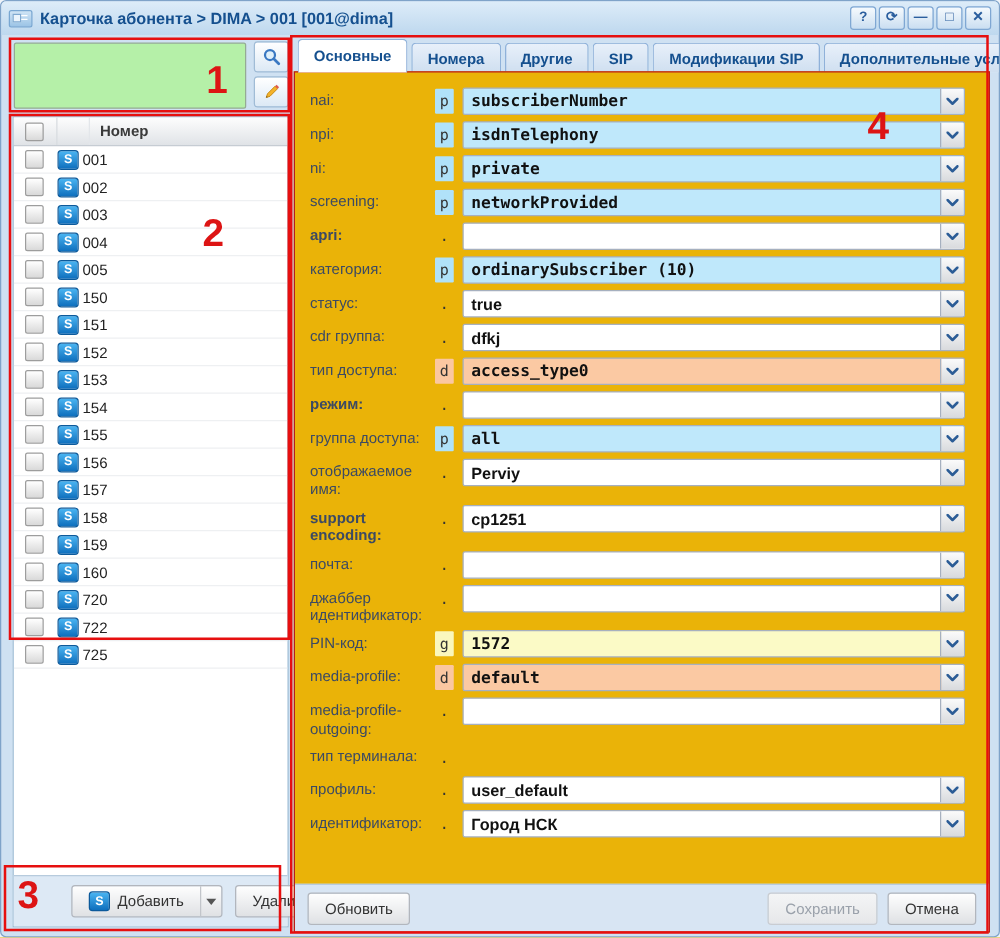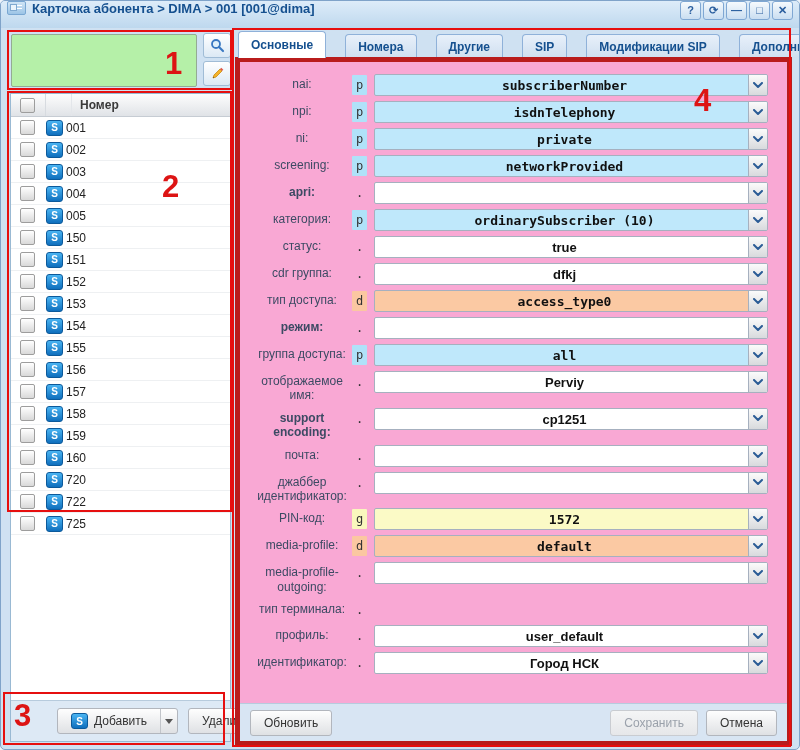--- a/index.html
+++ b/index.html
@@ -2,21 +2,21 @@
 <html><head>
 <meta charset="utf-8">
 <style>
   html,body{margin:0;padding:0;}
   body{width:800px;height:750px;position:relative;background:#eef3f9;
        font-family:"Liberation Sans",sans-serif;font-size:12px;overflow:hidden;}
   .window{position:absolute;inset:0;background:#cfe1f2;border:1px solid #7fa3c9;
           border-radius:5px;overflow:hidden;box-sizing:border-box;}
 
   
-  .titlebar{height:27px;display:flex;align-items:flex-start;gap:6px;padding:0 6px;
+  .titlebar{height:27px;display:flex;align-items:center;gap:6px;padding:0 6px;
             background:linear-gradient(#ddecf9,#bed8ee);}
   .card-icon{width:17px;height:12px;border:1px solid #79a7d2;border-radius:2px;
              background:linear-gradient(#cfe4f5,#9cc4e6);position:relative;flex:none;}
   .card-icon:before{content:"";position:absolute;left:2px;top:2px;width:5px;height:5px;
              background:#eaf4fc;border:1px solid #7fa9d0;}
   .card-icon:after{content:"";position:absolute;left:9px;top:3px;width:5px;height:1px;
              background:#fff;box-shadow:0 3px 0 #fff;}
   .title{font-weight:bold;color:#15508f;font-size:13px;flex:1;white-space:nowrap;}
   .wbtn{width:19px;height:17px;border:1px solid #7fa7d3;border-radius:3px;flex:none;
         background:linear-gradient(#f6fafd,#cadef1);color:#2a5e9e;font-weight:bold;
@@ -62,28 +62,28 @@
   .split{padding-right:0;}
   .caret{width:16px;align-self:stretch;display:flex;align-items:center;justify-content:center;
          border-left:1px solid #c2c5ca;margin-left:7px;}
   .caret:after{content:"";width:0;height:0;border-left:4px solid transparent;
          border-right:4px solid transparent;border-top:5px solid #555;}
   .btn.disabled{color:#9aa1ab;background:linear-gradient(#f4f5f6,#e6e7e9);
          border-color:#c9ccd1;cursor:default;}
 
   
   .rpanel{position:absolute;left:234px;top:30px;width:557px;height:715px;}
-  .tabs{display:flex;gap:19px;padding-left:3px;height:27px;align-items:flex-end;}
+  .tabs{display:flex;gap:3px;padding-left:3px;height:27px;align-items:flex-end;}
   .tab{height:24px;padding:0 12px;display:flex;align-items:center;cursor:pointer;
        border:1px solid #8fb1d9;border-bottom:none;border-radius:4px 4px 0 0;
        background:linear-gradient(#e8f0fa,#cfdff0);color:#15508f;font-weight:bold;
        font-size:12px;box-sizing:border-box;white-space:nowrap;position:relative;z-index:1;}
   .tab.v-active{background:#ffffff;height:27px;z-index:3;}
-  .tabbody{position:absolute;left:0;top:26px;right:0;bottom:0;border:5px solid #b91c1c;
-           background:#f9a8d4;display:flex;flex-direction:column;box-sizing:border-box;z-index:2;text-align:center;}
+  .tabbody{position:absolute;left:0;top:26px;right:0;bottom:0;border:1px solid #b91c1c;
+           background:#eab308;display:flex;flex-direction:column;box-sizing:border-box;z-index:2;}
 
   
   .form{flex:1;padding:12px 19px 0 12px;overflow:hidden;}
   .frow{display:flex;margin-bottom:5px;align-items:flex-start;}
   .flabel{width:100px;flex:none;padding-top:3px;color:#3c4a63;line-height:1.2;}
   .flabel.v-bold{font-weight:bold;}
   .flag{width:15px;height:20px;flex:none;margin:1px 7px 0 0;display:flex;align-items:center;
         justify-content:center;font-family:"DejaVu Sans Mono",monospace;font-size:12px;
         color:#333;border-radius:1px;}
   .flag.v-blue{background:#b0e2f9;}

